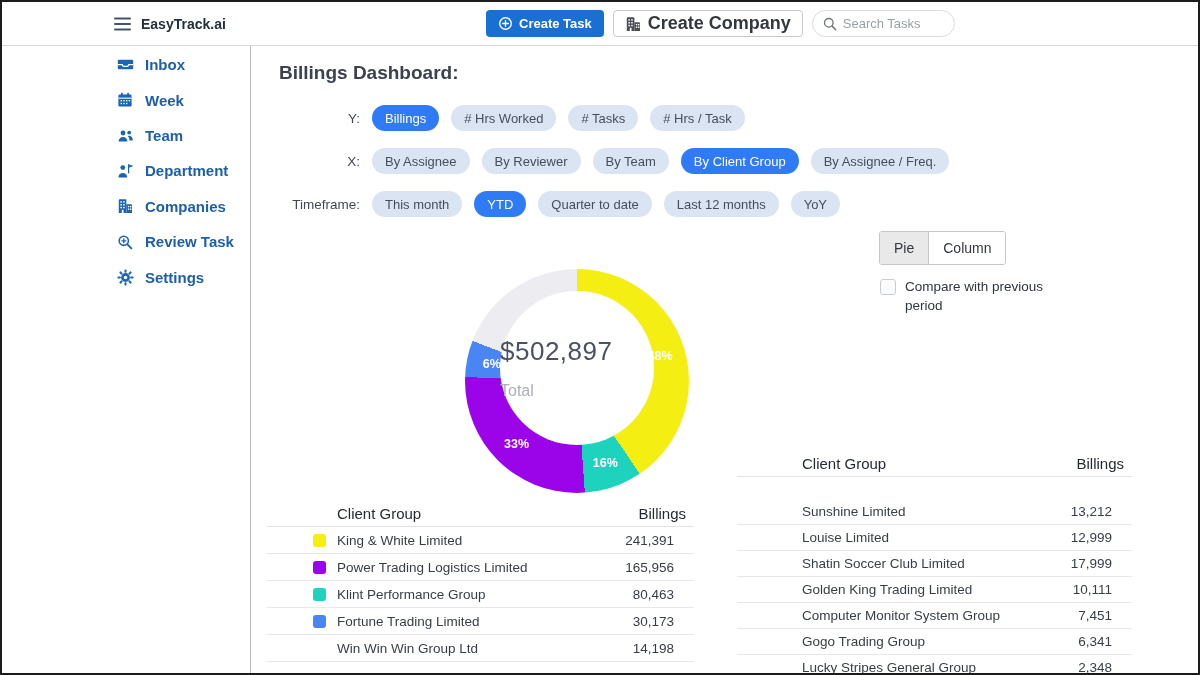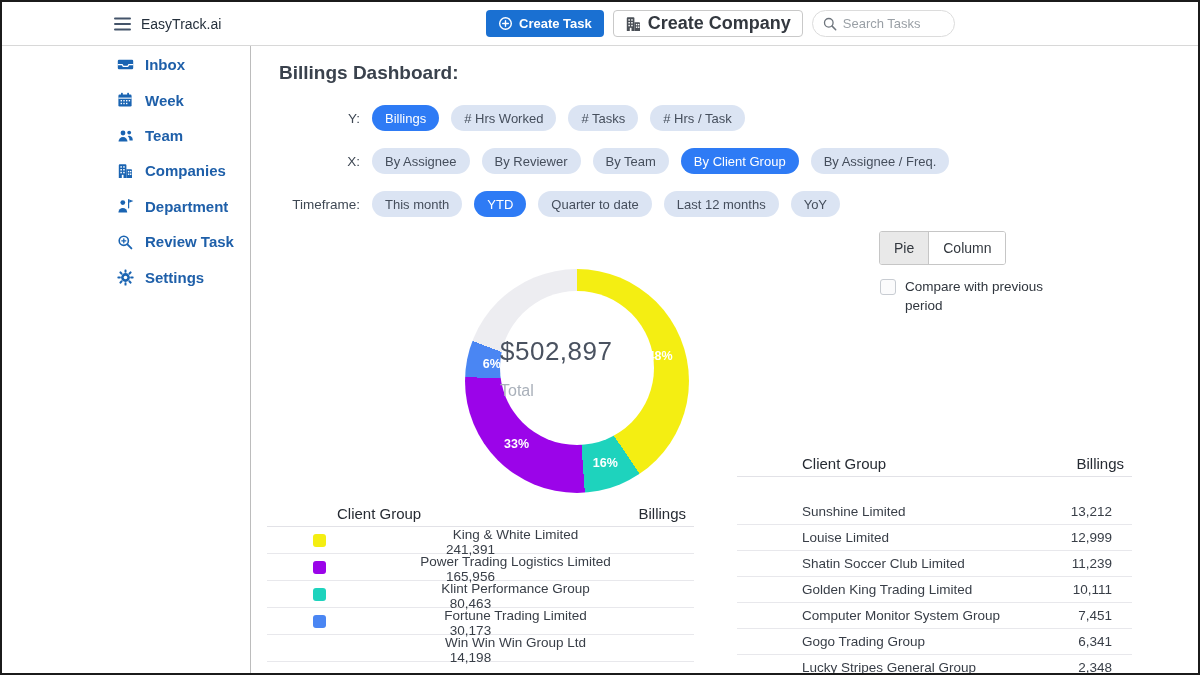--- a/index.html
+++ b/index.html
@@ -4,21 +4,21 @@
 <style>
   * { margin:0; padding:0; box-sizing:border-box; }
   body { background:#fff; font-family:"Liberation Sans", sans-serif; }
   .window { position:relative; width:1200px; height:675px; background:#fff;
             border:2px solid #1b1b1b; overflow:hidden; }
 
   
   .topbar { position:absolute; top:0; left:0; right:0; height:44px; background:#fff;
             border-bottom:1px solid #d8d8d8; }
   .brand { position:absolute; left:112px; top:0; height:44px; display:flex; align-items:center; gap:10px; }
-  .brand-text { font-size:14px; font-weight:400; color:#25303c; }
+  .brand-text { font-size:14px; font-weight:700; color:#25303c; }
   .topbar-center { position:absolute; left:484px; top:8px; display:flex; gap:9px; align-items:center; }
   .btn-primary { height:27px; background:#1a70d2; color:#fff; border:none; border-radius:4px;
                  font-size:13px; font-weight:700; display:flex; align-items:center; gap:6px;
                  padding:0 12px; font-family:inherit; cursor:pointer; }
   .btn-secondary { height:27px; background:#fff; color:#33383f; border:1px solid #c9c9c9; border-radius:4px;
                    font-size:18px; font-weight:700; display:flex; align-items:center; gap:7px;
                    padding:0 11px; font-family:inherit; cursor:pointer; }
   .search-box { height:27px; width:143px; border:1px solid #dcdcdc; border-radius:14px;
                 display:flex; align-items:center; gap:6px; padding:0 10px; background:#fff; }
   .search-box input { border:none; outline:none; width:100%; font-size:13px; color:#333; font-family:inherit; }
@@ -68,21 +68,21 @@
                  color:#fff; pointer-events:none; }
 
   
   .tbl { position:absolute; background:#fff; }
   .tbl-left  { left:15px;  top:454px; width:427px; }
   .tbl-right { left:485px; top:404px; width:395px; }
   .tbl-header { display:flex; align-items:center; height:27px; border-bottom:1px solid #e2e2e7; }
   .tbl-header .col-name { flex:1; font-size:15px; color:#262b33; }
   .tbl-header .col-val  { font-size:15px; color:#262b33; padding-right:8px; }
   .tbl-row { display:flex; align-items:center; border-bottom:1px solid #e8e8ec; position:relative; }
-  .tbl-left  .tbl-row { height:27px;flex-direction:column; }
+  .tbl-left  .tbl-row { height:27px; }
   .tbl-right .tbl-row { height:26px; }
   .tbl-left  .col-name, .tbl-left  .row-name { padding-left:70px; }
   .tbl-right .col-name, .tbl-right .row-name { padding-left:65px; }
   .tbl-right .rows { margin-top:22px; }
   .swatch { position:absolute; left:46px; top:7px; width:13px; height:13px; border-radius:3px; }
   .row-name { flex:1; font-size:13.5px; color:#383e47; white-space:nowrap; }
   .row-val  { font-size:13.5px; color:#383e47; padding-right:20px; }
 </style>
 </head>
 <body>
@@ -186,20 +186,33 @@
               <path d="M1.5 13.6a4.5 4.5 0 0 1 9 0z"></path>
               <circle cx="12.2" cy="4.6" r="1.9"></circle>
               <path d="M10.8 8a3.6 3.6 0 0 1 4.9 3.4v1.2h-3.2a5.6 5.6 0 0 0-1.7-4.6z"></path>
             </g>
           </svg>
         </span>
         <span class="lbl">Team</span>
       </div>
       <div class="side-item">
         <span class="side-icon">
+          <svg width="17" height="16" viewBox="0 0 17 16">
+            <g fill="#1a64b2">
+              <circle cx="5.8" cy="4.6" r="2.4"></circle>
+              <path d="M1.4 14.4a4.4 4.4 0 0 1 8.8 0z"></path>
+              <rect x="11" y="1" width="1.2" height="9.4" rx="0.6"></rect>
+              <path d="M12.2 1.6l4.2 1.5-4.2 1.6z"></path>
+            </g>
+          </svg>
+        </span>
+        <span class="lbl">Department</span>
+      </div>
+      <div class="side-item">
+        <span class="side-icon">
           <svg width="16" height="16" viewBox="0 0 16 16">
             <g fill="#1a64b2">
               <path d="M1.8 15V2.3a1 1 0 0 1 1-1h5.6a1 1 0 0 1 1 1V15z"></path>
               <path d="M9.4 15V6.2h4.6a1 1 0 0 1 1 1V15z"></path>
             </g>
             <g fill="#fff">
               <rect x="3.4" y="3.2" width="1.5" height="1.5"></rect>
               <rect x="6.2" y="3.2" width="1.5" height="1.5"></rect>
               <rect x="3.4" y="6" width="1.5" height="1.5"></rect>
               <rect x="6.2" y="6" width="1.5" height="1.5"></rect>
@@ -207,33 +220,20 @@
               <rect x="6.2" y="8.8" width="1.5" height="1.5"></rect>
               <rect x="4.8" y="11.8" width="1.7" height="3.2"></rect>
               <rect x="10.9" y="7.9" width="1.4" height="1.4"></rect>
               <rect x="13" y="7.9" width="1.4" height="1.4"></rect>
               <rect x="10.9" y="10.5" width="1.4" height="1.4"></rect>
               <rect x="13" y="10.5" width="1.4" height="1.4"></rect>
             </g>
           </svg>
         </span>
         <span class="lbl">Companies</span>
-      </div>
-      <div class="side-item">
-        <span class="side-icon">
-          <svg width="17" height="16" viewBox="0 0 17 16">
-            <g fill="#1a64b2">
-              <circle cx="5.8" cy="4.6" r="2.4"></circle>
-              <path d="M1.4 14.4a4.4 4.4 0 0 1 8.8 0z"></path>
-              <rect x="11" y="1" width="1.2" height="9.4" rx="0.6"></rect>
-              <path d="M12.2 1.6l4.2 1.5-4.2 1.6z"></path>
-            </g>
-          </svg>
-        </span>
-        <span class="lbl">Department</span>
       </div>
       <div class="side-item">
         <span class="side-icon">
           <svg width="16" height="16" viewBox="0 0 16 16">
             <circle cx="6.8" cy="6.8" r="4.6" stroke="#1a64b2" stroke-width="1.6" fill="none"></circle>
             <path d="M10.4 10.4 14.4 14.4" stroke="#1a64b2" stroke-width="1.9" stroke-linecap="round"></path>
             <path d="M6.8 4.8v4M4.8 6.8h4" stroke="#1a64b2" stroke-width="1.3" stroke-linecap="round"></path>
           </svg>
         </span>
         <span class="lbl">Review Task</span>
@@ -361,21 +361,21 @@
           <div class="tbl-row">
             <span class="row-name">Sunshine Limited</span>
             <span class="row-val">13,212</span>
           </div>
           <div class="tbl-row">
             <span class="row-name">Louise Limited</span>
             <span class="row-val">12,999</span>
           </div>
           <div class="tbl-row">
             <span class="row-name">Shatin Soccer Club Limited</span>
-            <span class="row-val">11,239</span>
+            <span class="row-val">17,999</span>
           </div>
           <div class="tbl-row">
             <span class="row-name">Golden King Trading Limited</span>
             <span class="row-val">10,111</span>
           </div>
           <div class="tbl-row">
             <span class="row-name">Computer Monitor System Group</span>
             <span class="row-val">7,451</span>
           </div>
           <div class="tbl-row">

